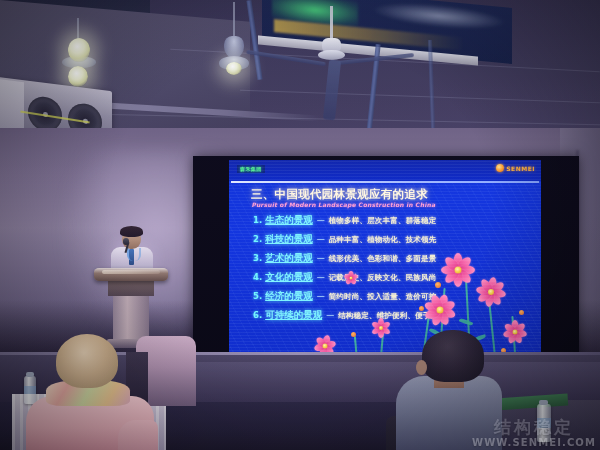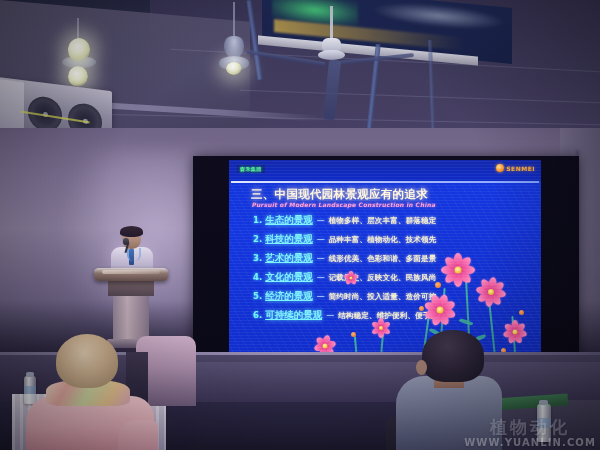--- a/index.html
+++ b/index.html
@@ -514,17 +514,17 @@
     <div class="a2-body"></div>
     <div class="a2-neck"></div>
     <div class="a2-hair"></div>
     <div class="a2-ear"></div>
   </div>
 
   <div class="colorcast"></div>
   <div class="vignette"></div>
 
   <div class="watermark">
-    <div class="wm-cn">植物动化</div>
-    <div class="wm-url">WWW.YUANLIN.COM</div>
+    <div class="wm-cn">结构稳定</div>
+    <div class="wm-url">WWW.SENMEI.COM</div>
   </div>
 
 </div>
 
 </body></html>

